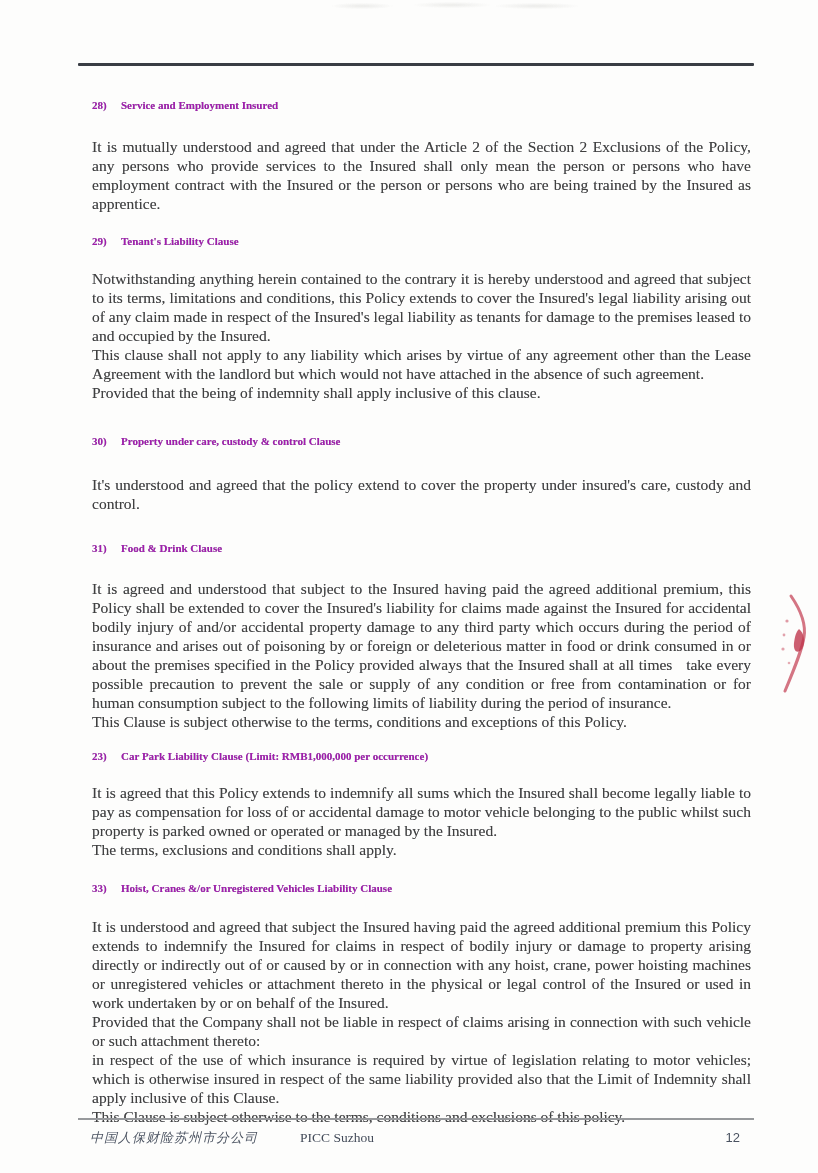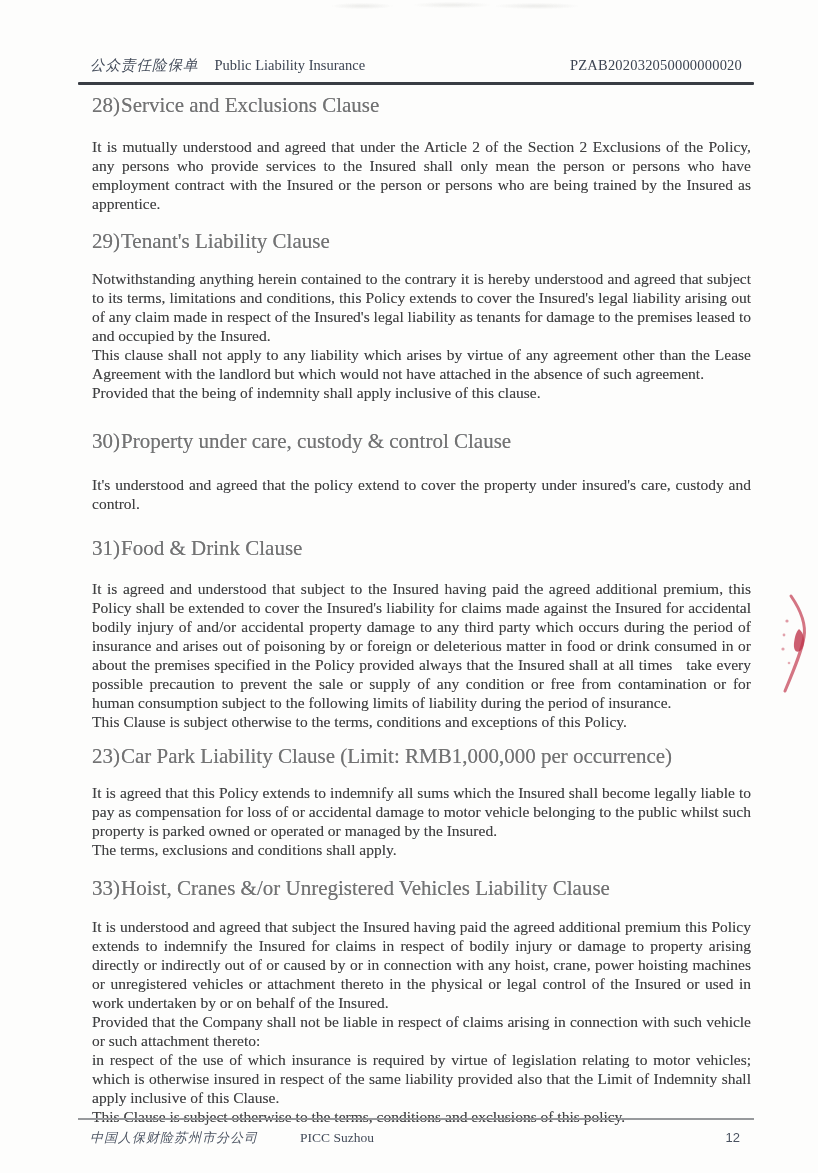--- a/index.html
+++ b/index.html
@@ -50,23 +50,23 @@
     letter-spacing:.2px;
   }
   .header-rule{
     margin-top:7px;height:3px;background:#393d44;border-radius:1px;
   }
   .content{
     position:absolute;left:92px;top:85px;width:659px;
   }
   .heading{
     display:flex;
-    font-weight:normal;
-    font-size:21px;line-height:19px;
-    color:#737373;
+    font-weight:bold;
+    font-size:11px;line-height:19px;
+    color:#a21caf;
     text-shadow:0 0 .5px rgba(51,59,73,.5);
   }
   .heading .num{width:29px;flex:0 0 29px;}
   .body p{
     margin:0;
     font-size:15.5px;line-height:19px;
     text-align:justify;
     color:#404040;
     text-shadow:0 0 .5px rgba(57,65,79,.45);
   }
@@ -109,34 +109,29 @@
   }
 </style>
 </head>
 <body>
 
 <div class="page">
 
   <div class="scan-artifact-top"></div>
 
   <div class="header">
-    <div class="header-row">
-      <span class="header-zh">公众责任险保单</span>
-      <span class="header-en">Public Liability Insurance</span>
-      <span class="header-policy">PZAB202032050000000020</span>
-    </div>
     <div class="header-rule"></div>
   </div>
 
   <div class="content">
 
     <div class="section sec28">
       <div class="heading">
         <span class="num">28)</span>
-        <span class="title">Service and Exclusions Clause</span>
+        <span class="title">Service and Employment Insured</span>
       </div>
       <div class="body">
         <p>It is mutually understood and agreed that under the Article 2 of the Section 2 Exclusions of the Policy, any persons who provide services to the Insured shall only mean the person or persons who have employment contract with the Insured or the person or persons who are being trained by the Insured as apprentice.</p>
       </div>
     </div>
 
     <div class="section sec29">
       <div class="heading">
         <span class="num">29)</span>
         <span class="title">Tenant's Liability Clause</span>

